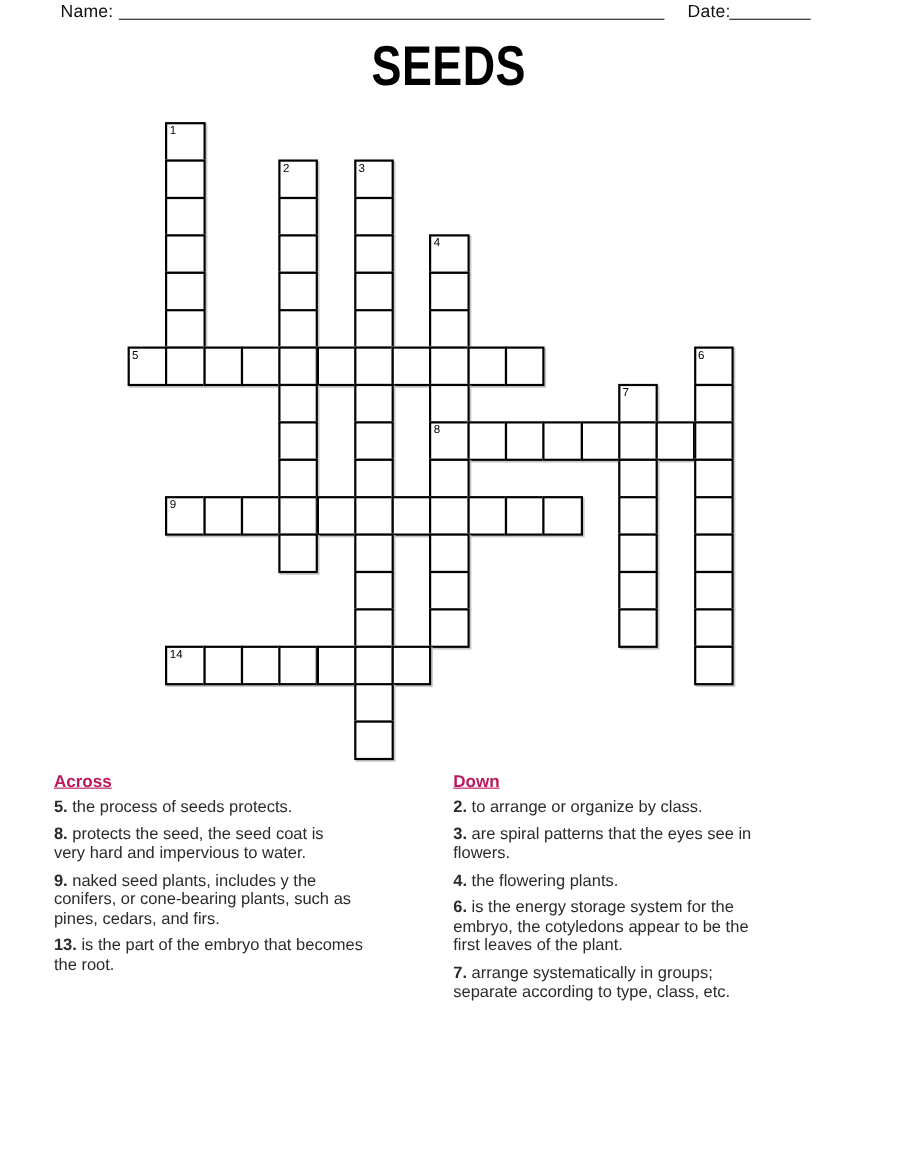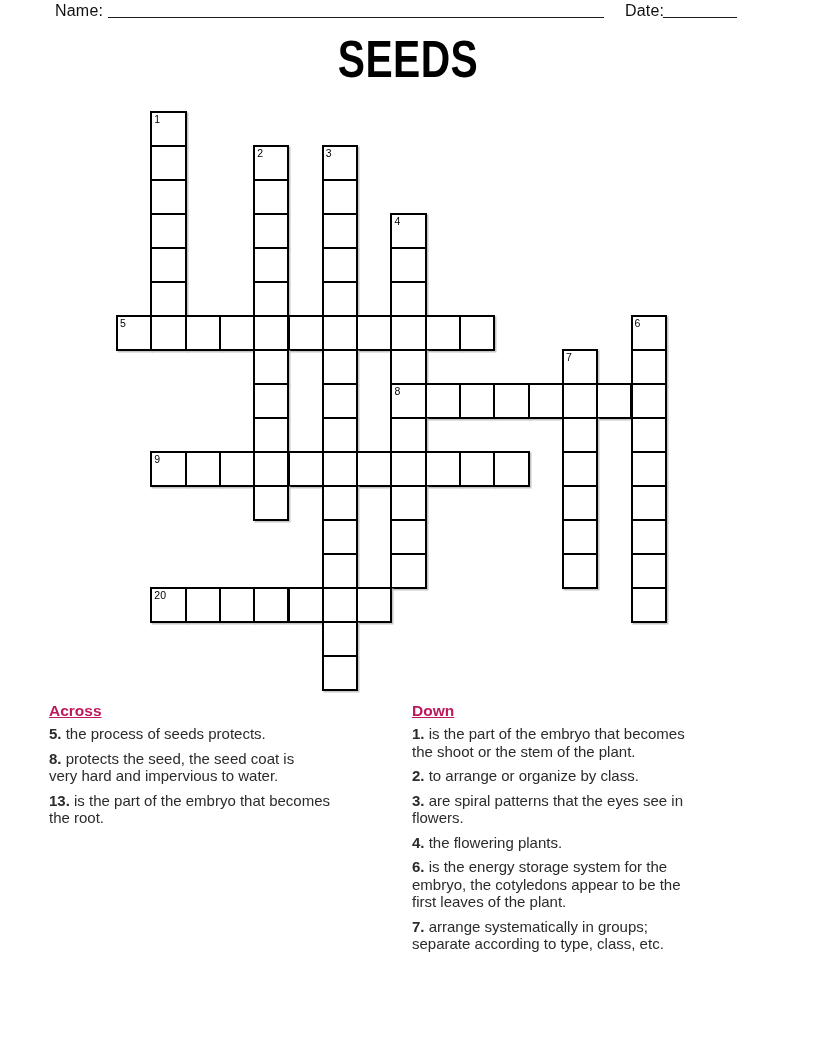--- a/index.html
+++ b/index.html
@@ -172,49 +172,50 @@
       <div class="cell" style="left: 630.5px; top: 485px;"></div>
       <div class="cell" style="left: 321.8px; top: 519px;"></div>
       <div class="cell" style="left: 390.4px; top: 519px;"></div>
       <div class="cell" style="left: 561.9px; top: 519px;"></div>
       <div class="cell" style="left: 630.5px; top: 519px;"></div>
       <div class="cell" style="left: 321.8px; top: 553px;"></div>
       <div class="cell" style="left: 390.4px; top: 553px;"></div>
       <div class="cell" style="left: 561.9px; top: 553px;"></div>
       <div class="cell" style="left: 630.5px; top: 553px;"></div>
       <div class="cell" style="left: 150.3px; top: 587px;">
-        <span class="num">20</span>
+        <span class="num">14</span>
       </div>
       <div class="cell" style="left: 184.6px; top: 587px;"></div>
       <div class="cell" style="left: 218.9px; top: 587px;"></div>
       <div class="cell" style="left: 253.2px; top: 587px;"></div>
       <div class="cell" style="left: 287.5px; top: 587px;"></div>
       <div class="cell" style="left: 321.8px; top: 587px;"></div>
       <div class="cell" style="left: 356.1px; top: 587px;"></div>
       <div class="cell" style="left: 630.5px; top: 587px;"></div>
       <div class="cell" style="left: 321.8px; top: 621px;"></div>
       <div class="cell" style="left: 321.8px; top: 655px;"></div>
     </div>
 
   <div class="clue-col across">
     <h2 class="clue-head">Across</h2>
     <div id="across-list">
         <p class="clue"><b>5.</b><span> the process of seeds protects.</span></p>
         <p class="clue"><b>8.</b><span> protects the seed, the seed coat is
 very hard and impervious to water.</span></p>
+        <p class="clue"><b>9.</b><span> naked seed plants, includes y the
+conifers, or cone-bearing plants, such as
+pines, cedars, and firs.</span></p>
         <p class="clue"><b>13.</b><span> is the part of the embryo that becomes
 the root.</span></p>
       </div>
   </div>
 
   <div class="clue-col down">
     <h2 class="clue-head">Down</h2>
     <div id="down-list">
-        <p class="clue"><b>1.</b><span> is the part of the embryo that becomes
-the shoot or the stem of the plant.</span></p>
         <p class="clue"><b>2.</b><span> to arrange or organize by class.</span></p>
         <p class="clue"><b>3.</b><span> are spiral patterns that the eyes see in
 flowers.</span></p>
         <p class="clue"><b>4.</b><span> the flowering plants.</span></p>
         <p class="clue"><b>6.</b><span> is the energy storage system for the
 embryo, the cotyledons appear to be the
 first leaves of the plant.</span></p>
         <p class="clue"><b>7.</b><span> arrange systematically in groups;
 separate according to type, class, etc.</span></p>
       </div>

